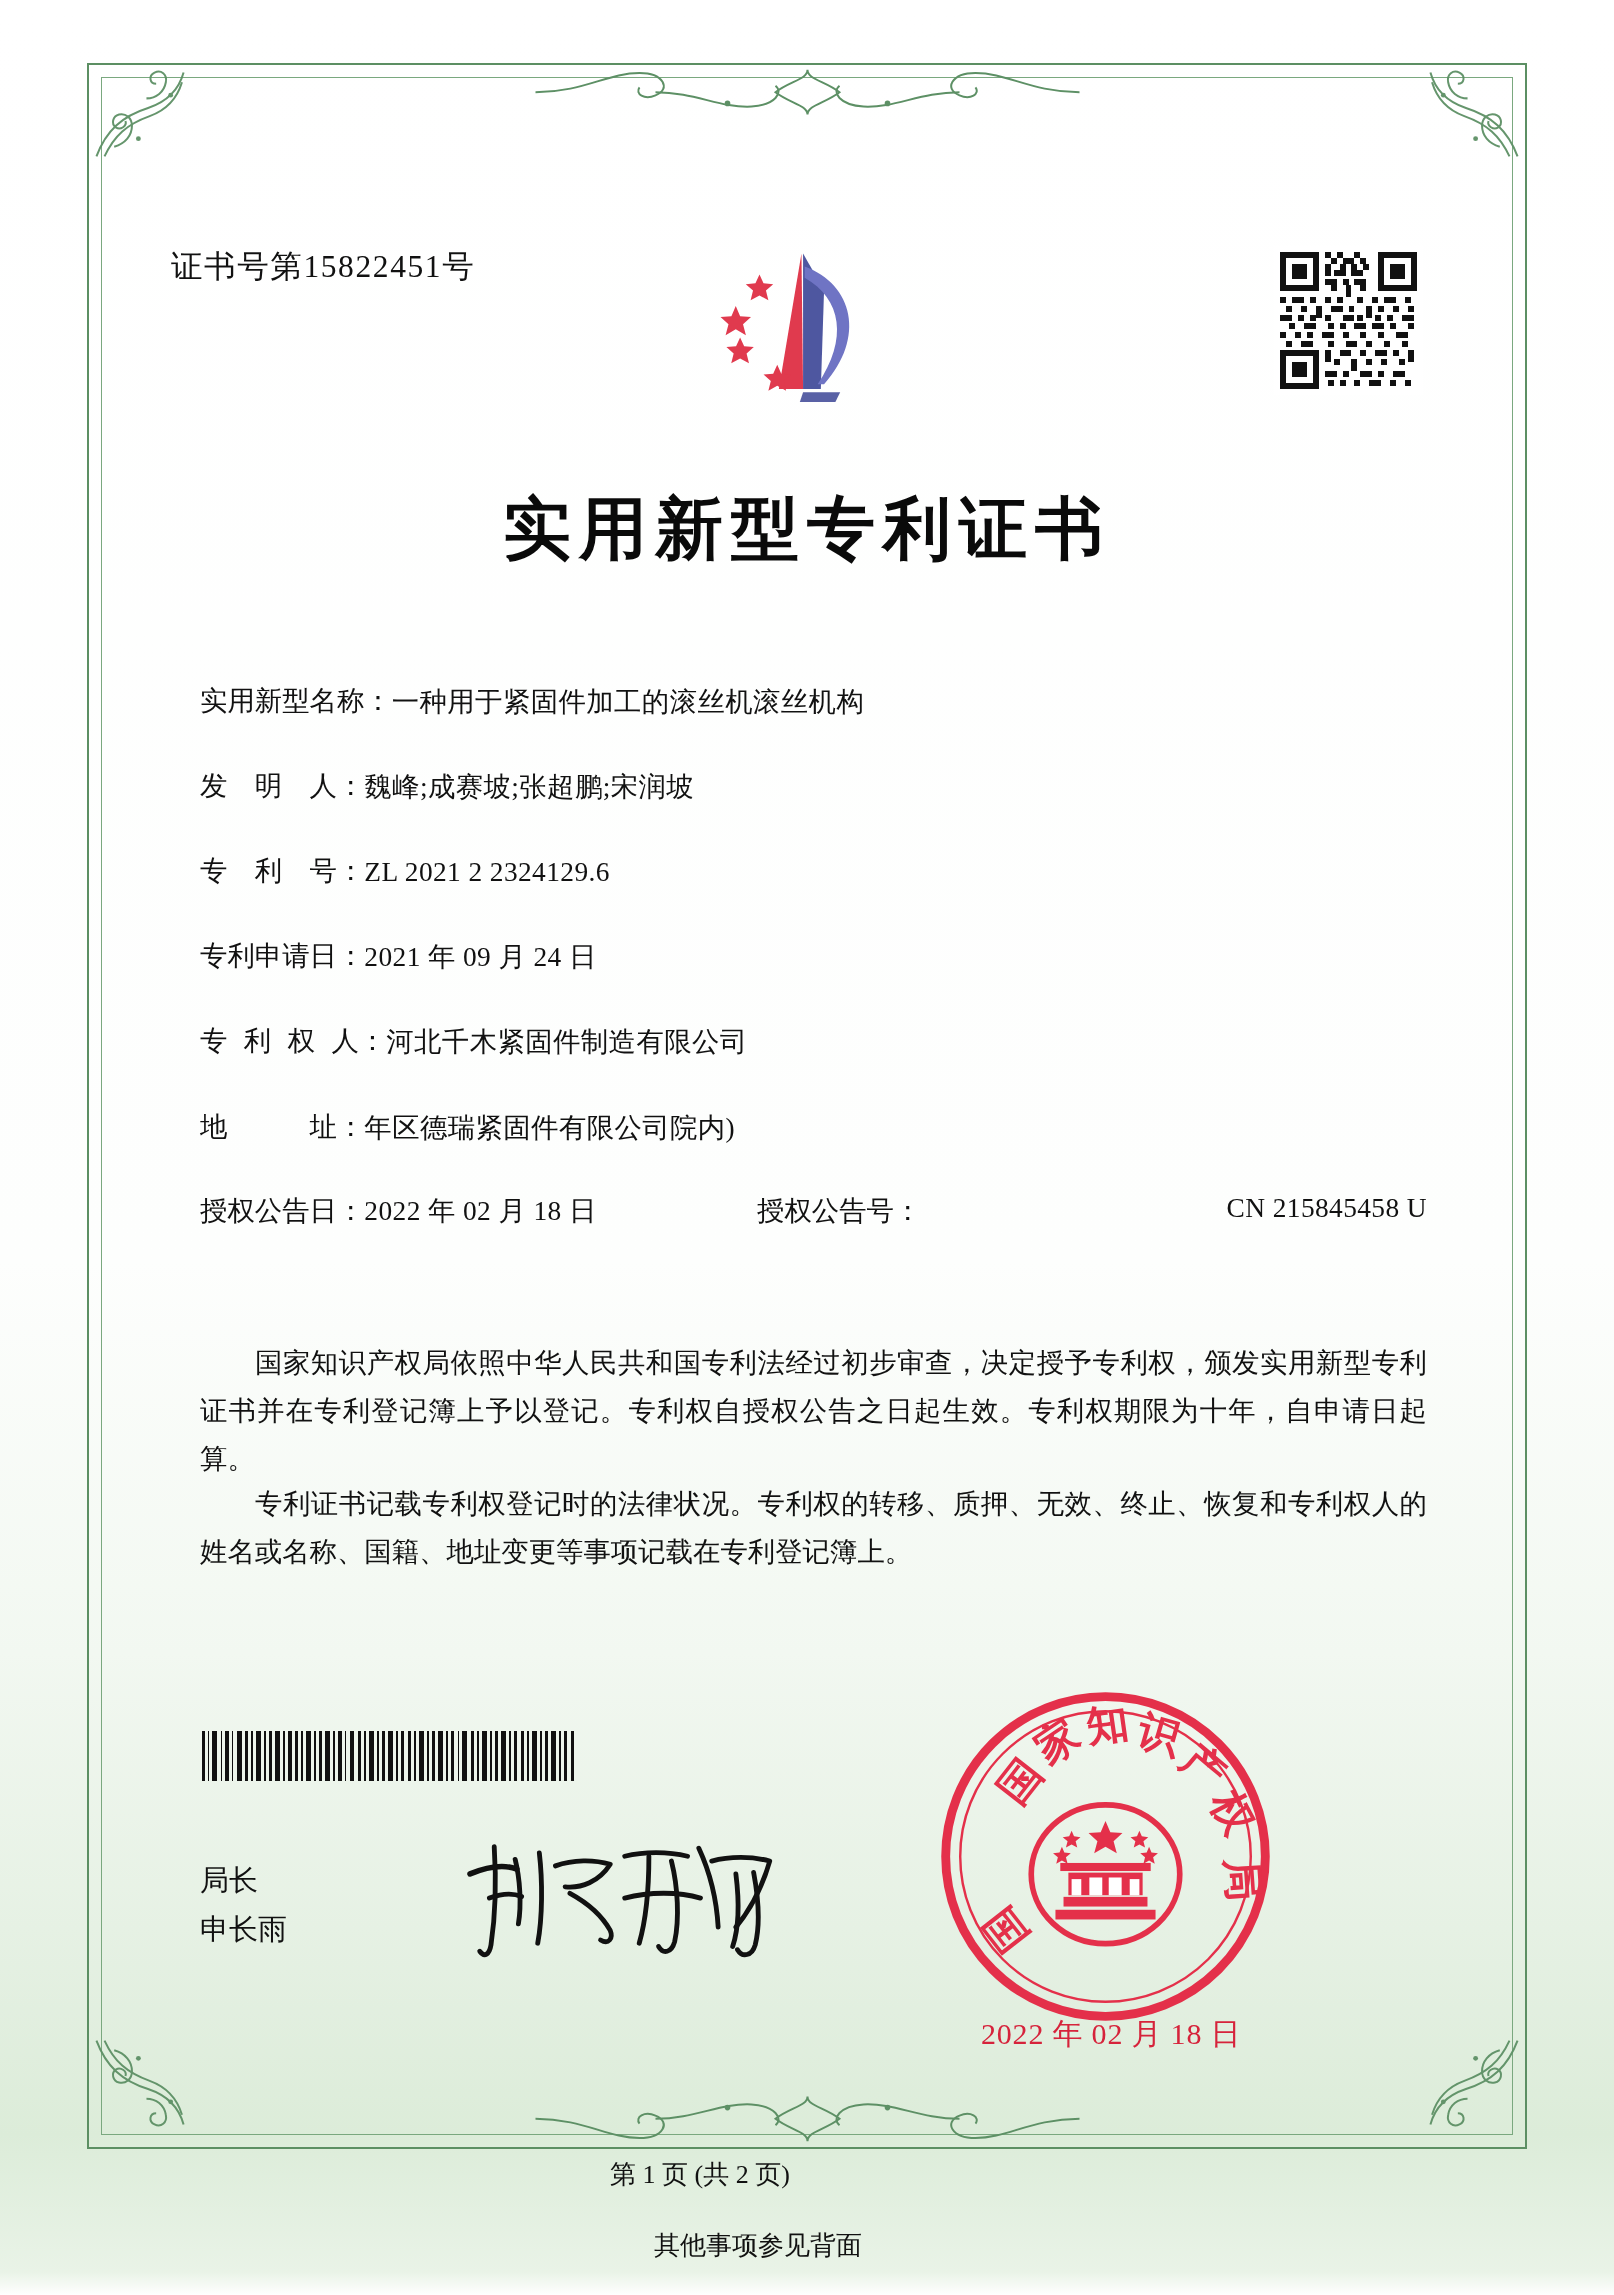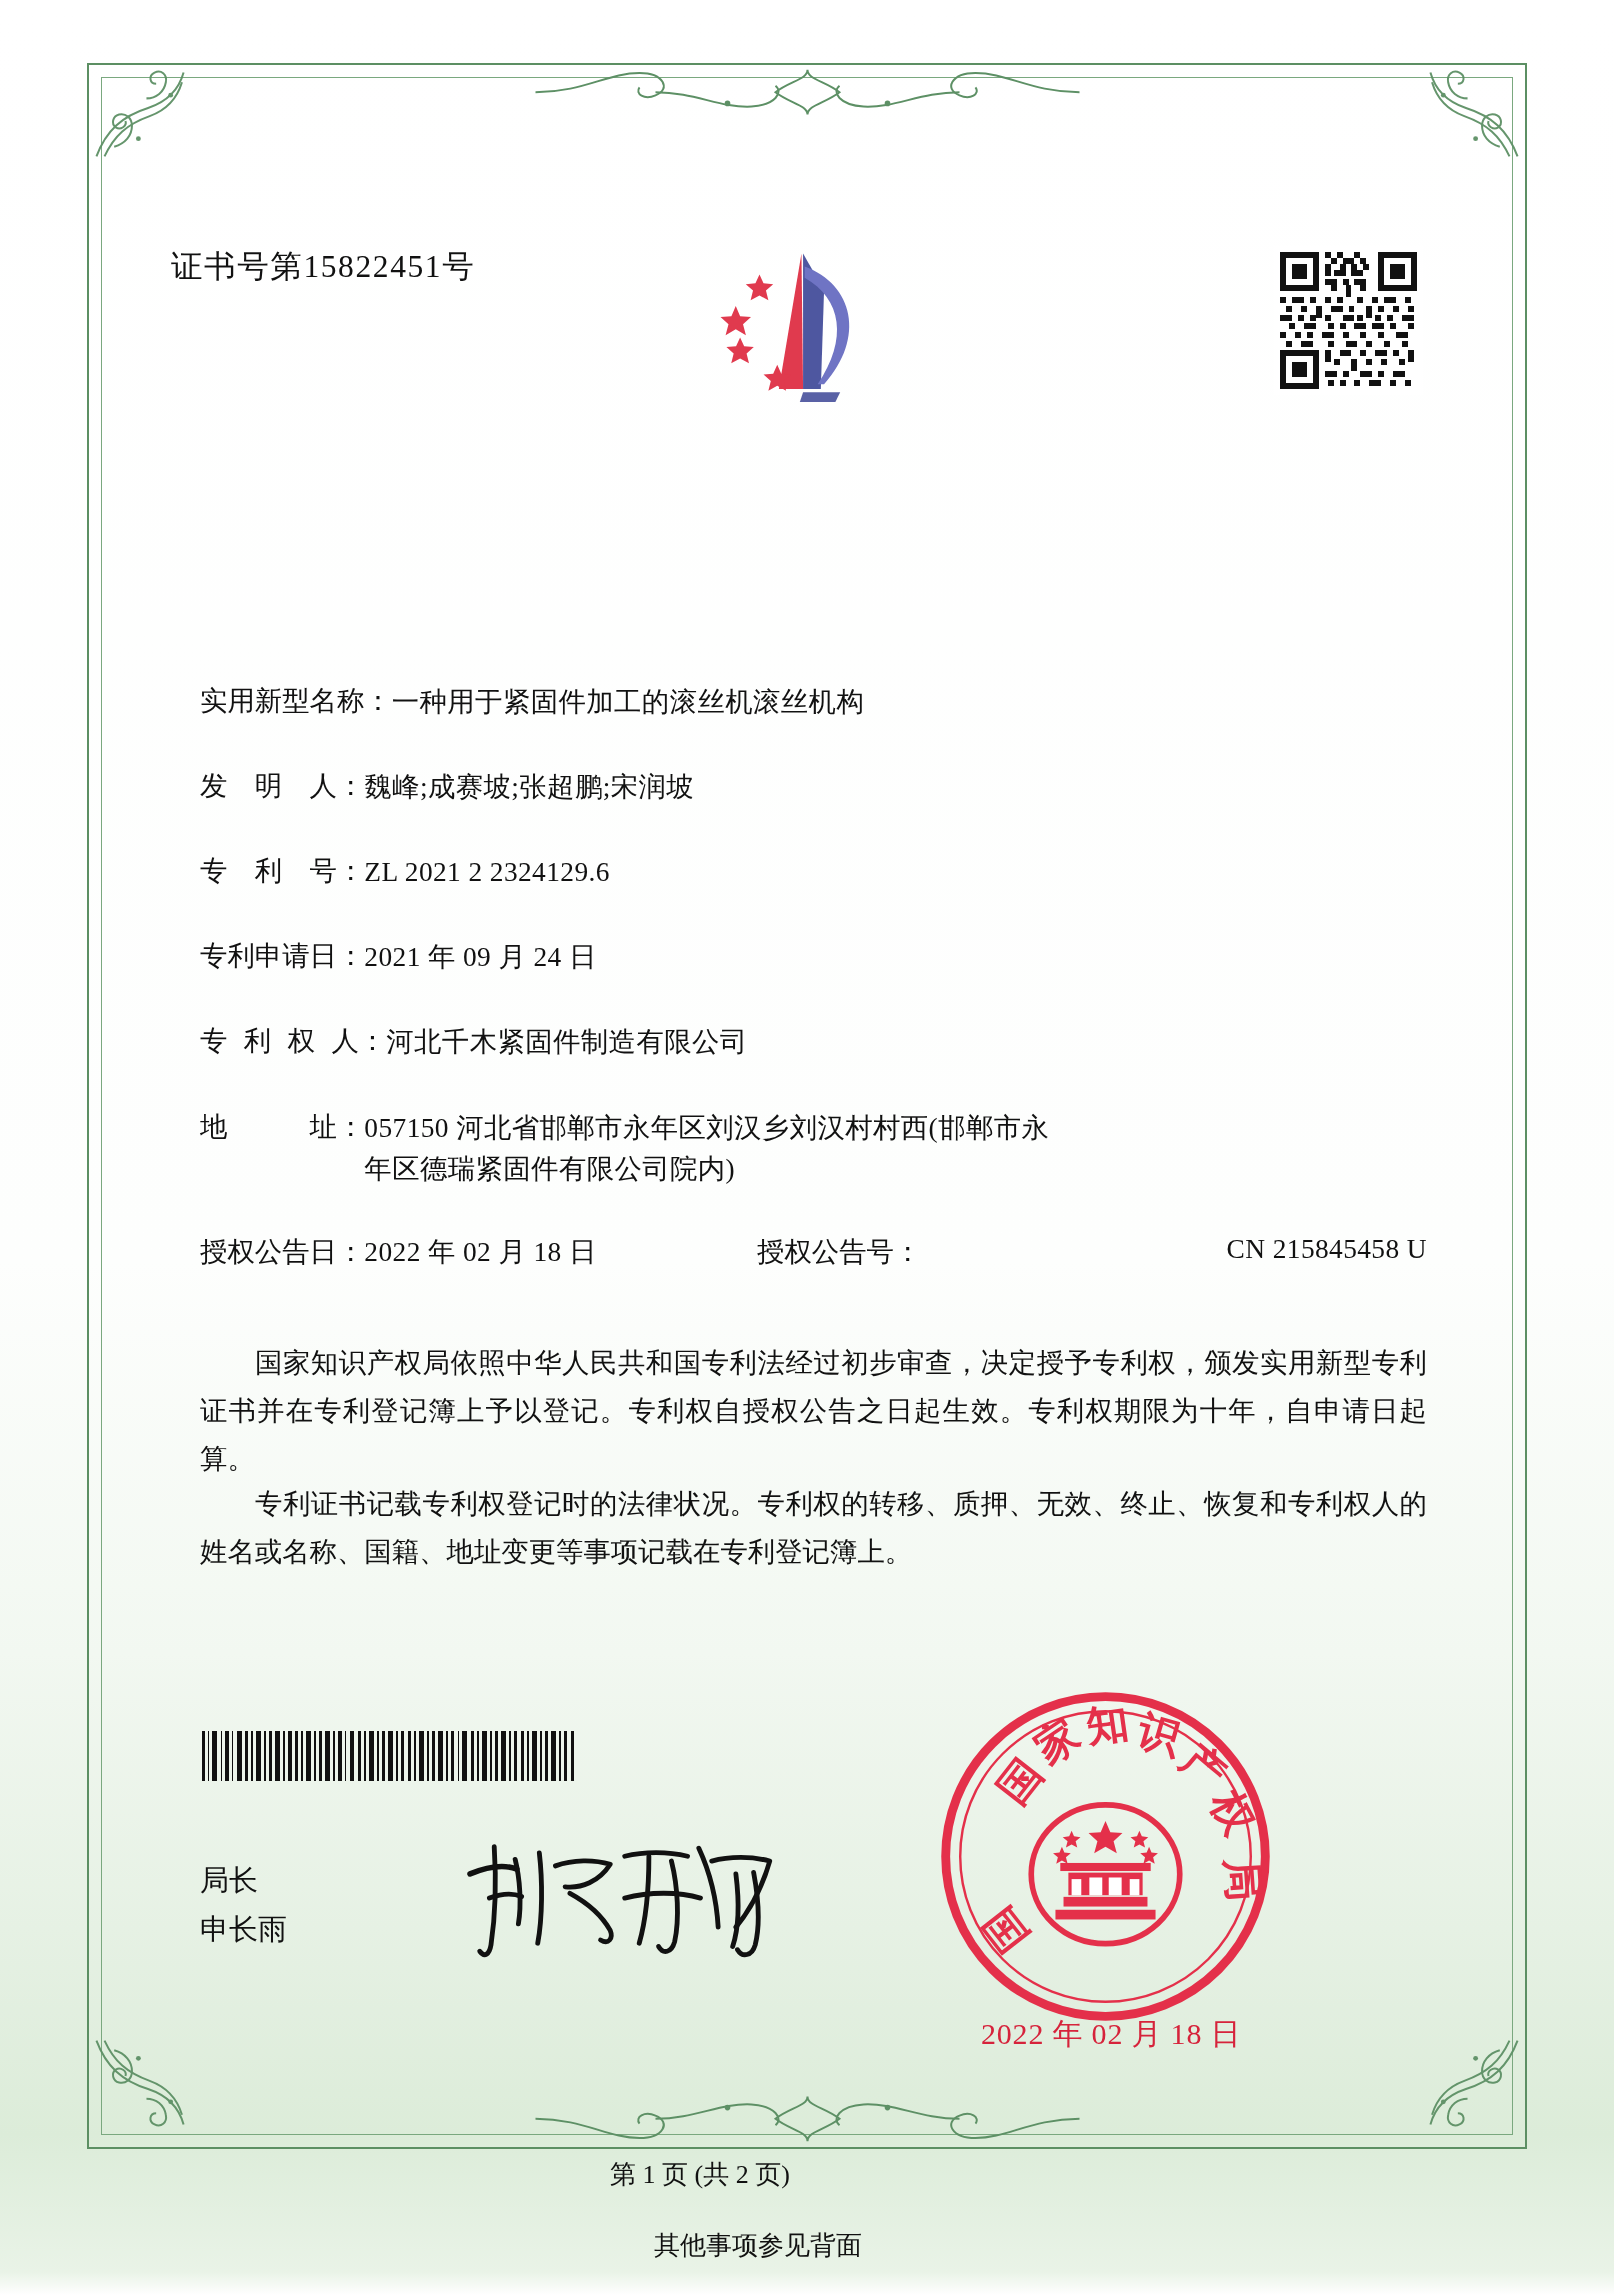--- a/index.html
+++ b/index.html
@@ -420,20 +420,21 @@
         <rect x="36" y="90" width="4" height="4"></rect>
           <rect x="44" y="90" width="4" height="4"></rect>
           <rect x="54" y="90" width="4" height="4"></rect>
         <rect x="64" y="90" width="8" height="4"></rect>
           <rect x="78" y="90" width="4" height="4"></rect>
           <rect x="88" y="90" width="4" height="4"></rect>
       </g>
     </svg>
   </div>
 
+  <div class="title">实用新型专利证书</div>
 
   <div class="fields">
     <div class="field-row">
       <span class="field-label">实用新型名称：</span>
       <span class="field-value">一种用于紧固件加工的滚丝机滚丝机构</span>
     </div>
     <div class="field-row">
       <span class="field-label">发　明　人：</span>
       <span class="field-value">魏峰;成赛坡;张超鹏;宋润坡</span>
     </div>
@@ -445,21 +446,20 @@
       <span class="field-label">专利申请日：</span>
       <span class="field-value">2021 年 09 月 24 日</span>
     </div>
     <div class="field-row">
       <span class="field-label">专 利 权 人：</span>
       <span class="field-value">河北千木紧固件制造有限公司</span>
     </div>
     <div class="field-row">
       <span class="field-label">地　　　址：</span>
       <span class="field-value">
-        <span>057150 河北省邯郸市永年区刘汉乡刘汉村村西(邯郸市永</span>
         <span class="cont">年区德瑞紧固件有限公司院内)</span>
       </span>
     </div>
     <div class="row-double">
       <span class="left-part">
         <span class="field-label">授权公告日：</span>
         <span class="field-value">2022 年 02 月 18 日</span>
       </span>
       <span class="right-part">
         <span class="field-label">授权公告号：</span>

